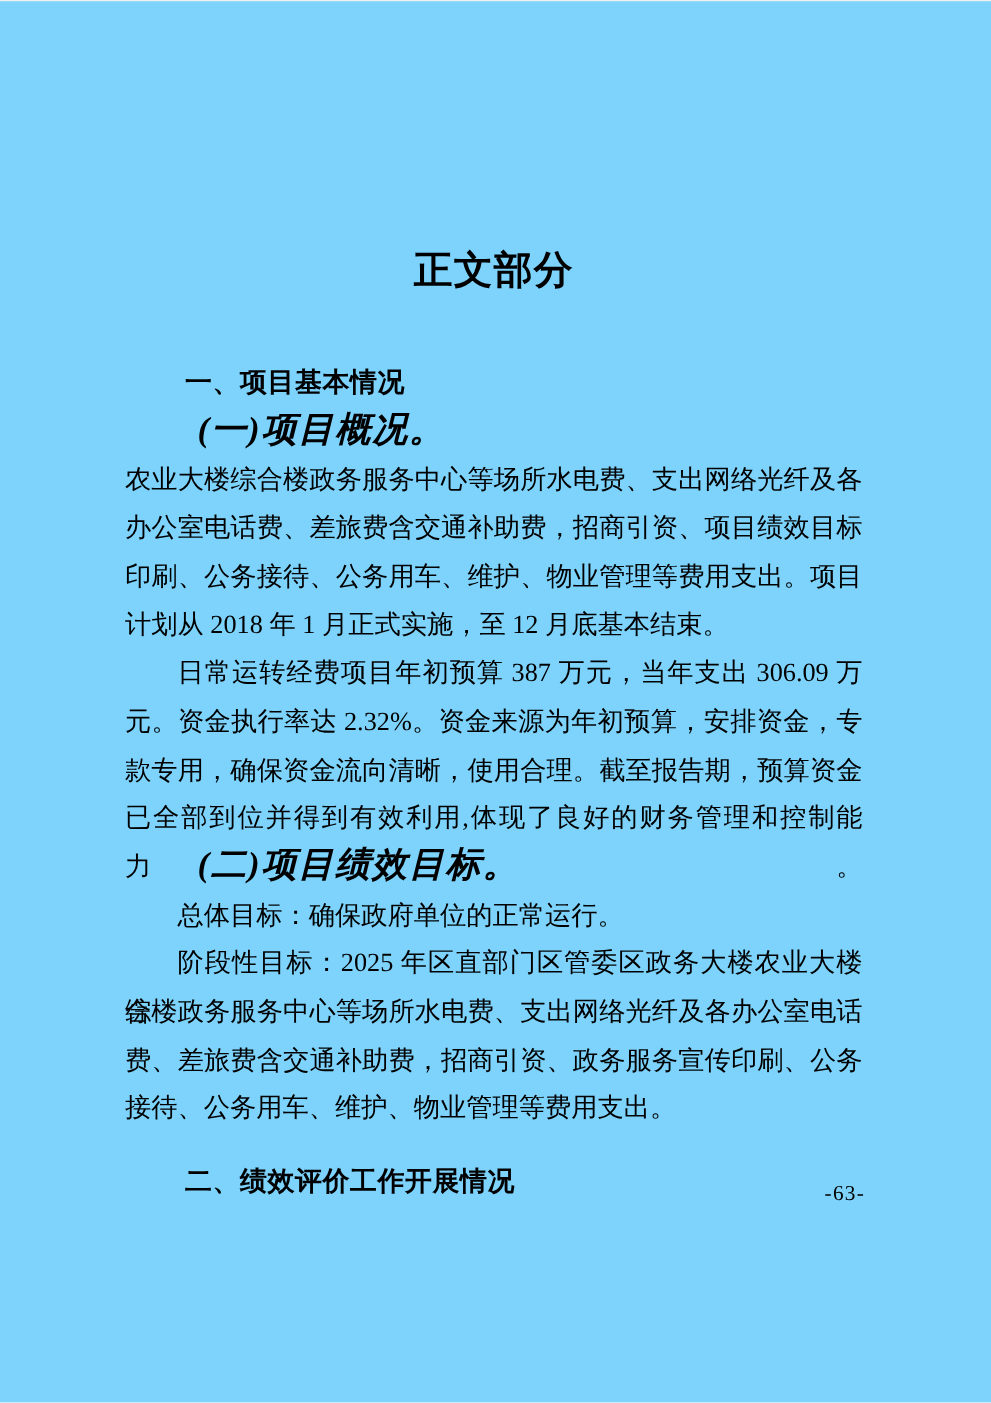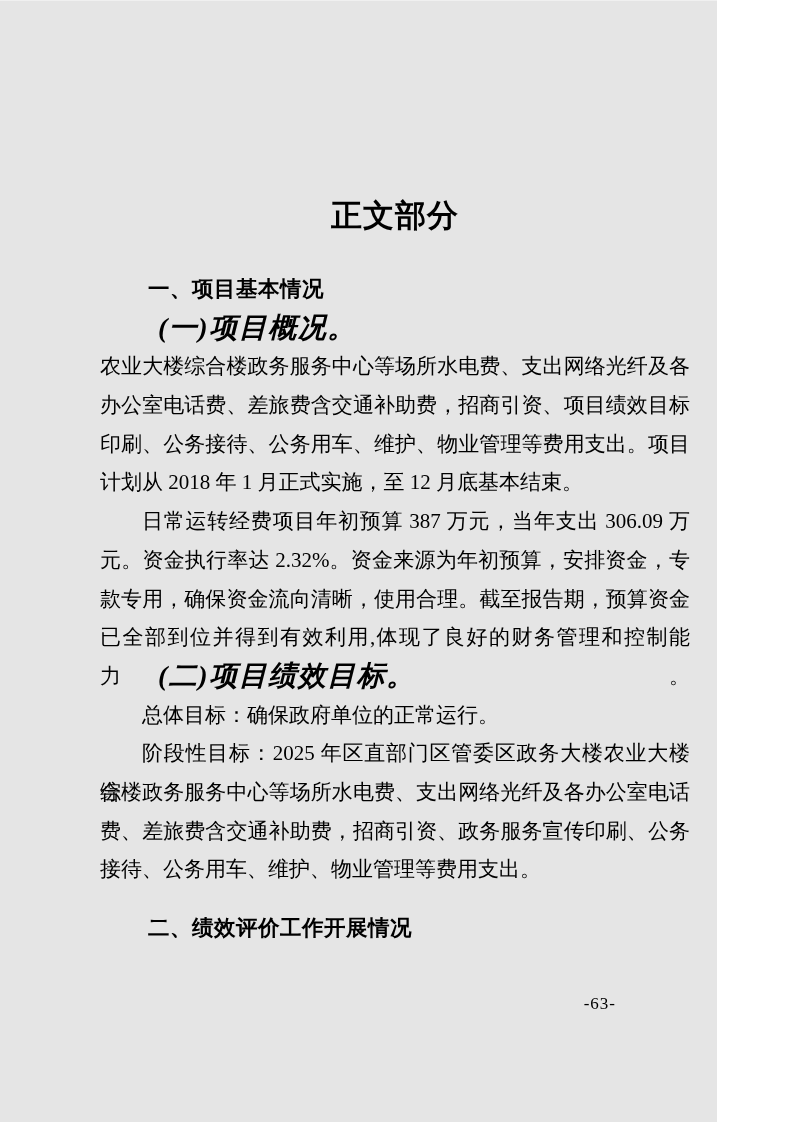--- a/index.html
+++ b/index.html
@@ -3,43 +3,43 @@
 <meta charset="utf-8">
 <style>
   * { margin: 0; padding: 0; box-sizing: border-box; }
   html, body { background: #ffffff; }
   body {
     font-family: "Liberation Serif", "DejaVu Serif", serif;
     color: #000000;
   }
   .page {
     position: relative;
-    width: 717px;
+    width: 793px;
     height: 1122px;
-    background: #e5e5e5;
+    background: #7dd3fc;
     border-top: 1px solid #f0f0f0;
     overflow: hidden;
   }
   .doc {
     position: absolute;
     top: 0;
     left: 100px;
     width: 590px;
     padding-top: 197px;
   }
   .doc-title {
     height: 36px;
     line-height: 36px;
     font-size: 31px;
     font-weight: bold;
     text-align: center;
     letter-spacing: 1px;
   }
   .h-level1 {
-    margin-top: 36px;
+    margin-top: 53px;
     height: 38.7px;
     line-height: 38.7px;
     font-size: 21.5px;
     font-weight: bold;
     text-indent: 48px;
     letter-spacing: 0.5px;
     white-space: nowrap;
   }
   .h-level2 {
     height: 38.7px;
@@ -58,21 +58,21 @@
     word-break: break-all;
   }
   .line.just {
     text-align: justify;
     text-align-last: justify;
   }
   .line.indent { text-indent: 42px; }
   .h-gap { margin-top: 20px; }
   .page-number {
     position: absolute;
-    top: 994px;
+    top: 945px;
     right: 101px;
     font-size: 17px;
     line-height: 17px;
     letter-spacing: 1px;
   }
 </style>
 </head>
 <body>
 
 <div class="page">

